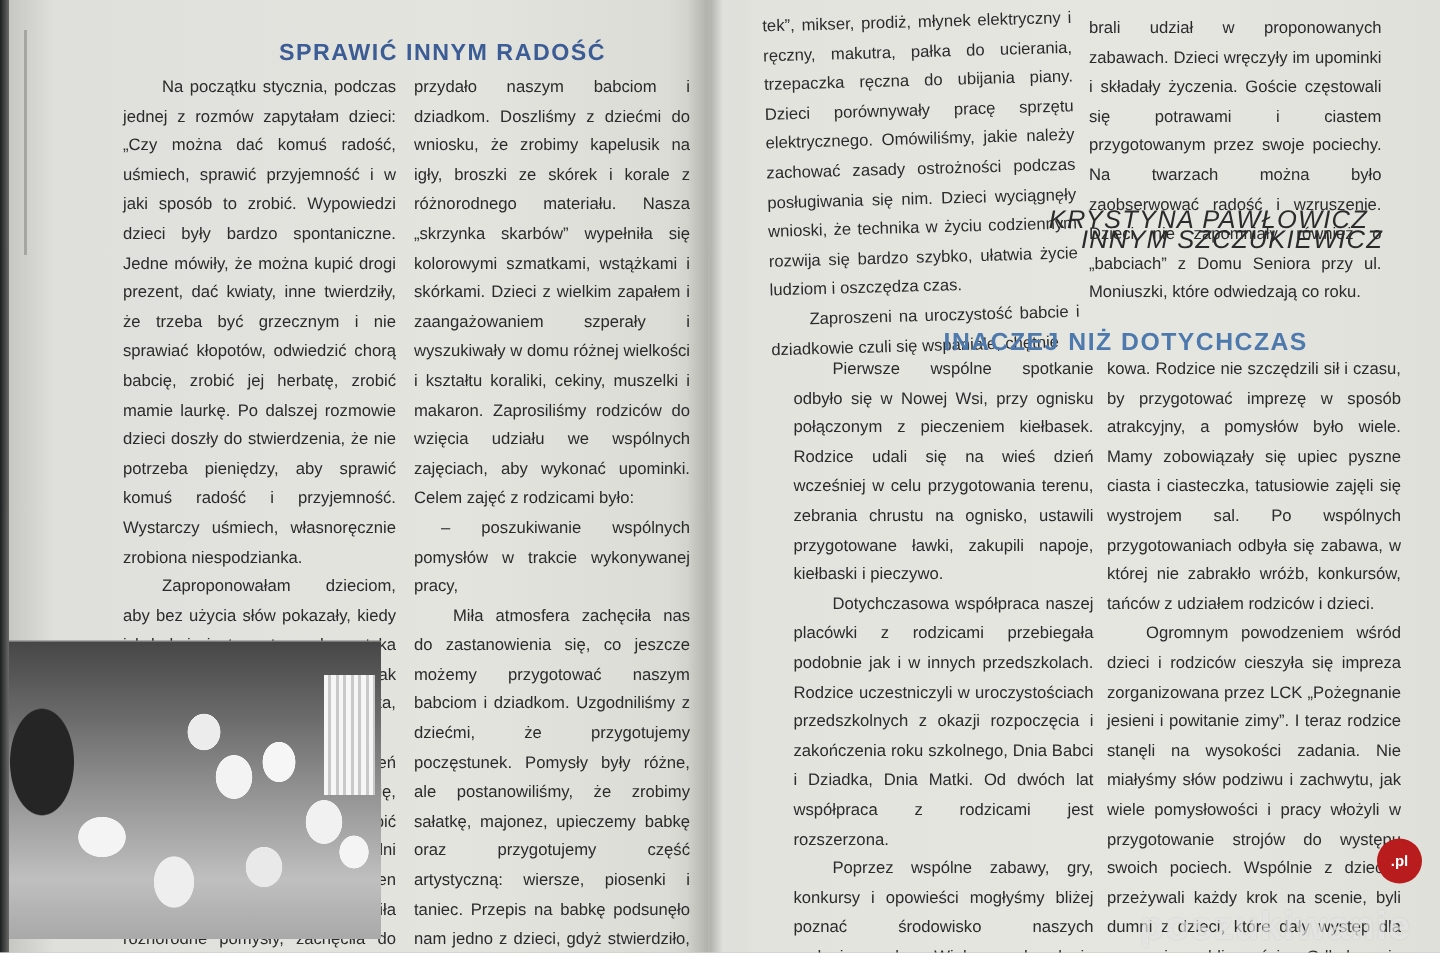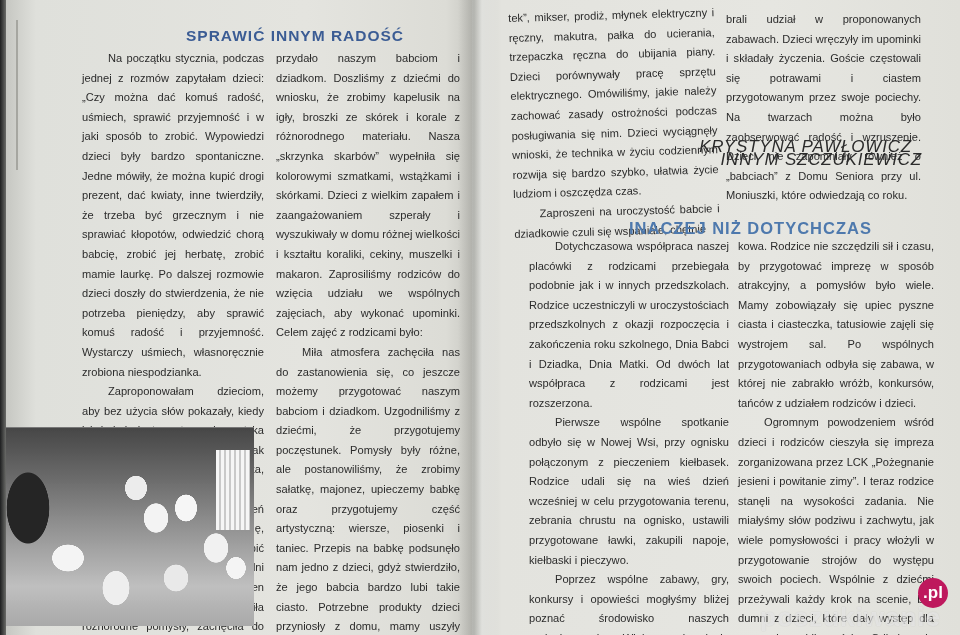--- a/index.html
+++ b/index.html
@@ -82,22 +82,22 @@
     position: absolute; right: 4px; top: 22px; width: 34px; height: 80px;
     background: repeating-linear-gradient(90deg, #f1f1ed 0 3px, #c6c6c1 3px 5px);
   }
 
   .watermark {
     position: absolute; left: 760px; top: 602px; font-size: 26px; font-weight: bold;
     color: rgba(255,255,255,.55); letter-spacing: 1px; white-space: nowrap;
     text-shadow: 0 0 1px rgba(120,120,120,.35);
   }
   .wm-badge {
-    position: absolute; left: 918px; top: 578px; width: 30px; height: 30px; border-radius: 50%;
-    background: #be185d; color: #fff; font-weight: bold; font-size: 17px;
+    position: absolute; left: 918px; top: 559px; width: 30px; height: 30px; border-radius: 50%;
+    background: #b91c1c; color: #fff; font-weight: bold; font-size: 10px;
     display: flex; align-items: center; justify-content: center;
   }
 </style>
 </head>
 <body>
 
 <div class="spine-dark"></div>
 
 <div class="page page-left">
   <div class="edge-line"></div>
@@ -108,20 +108,21 @@
 <h1 class="title title-left" style="margin:12px">SPRAWIĆ INNYM RADOŚĆ</h1>
 
 <div class="col c1">
   <p>Na początku stycznia, podczas jednej z rozmów zapytałam dzieci: „Czy można dać komuś radość, uśmiech, sprawić przyjemność i w jaki sposób to zrobić. Wypowiedzi dzieci były bardzo spontaniczne. Jedne mówiły, że można kupić drogi prezent, dać kwiaty, inne twierdziły, że trzeba być grzecznym i nie sprawiać kłopotów, odwiedzić chorą babcię, zrobić jej herbatę, zrobić mamie laurkę. Po dalszej rozmowie dzieci doszły do stwierdzenia, że nie potrzeba pieniędzy, aby sprawić komuś radość i przyjemność. Wystarczy uśmiech, własnoręcznie zrobiona niespodzianka.</p>
   <p>Zaproponowałam dzieciom, aby bez użycia słów pokazały, kiedy ich babcia jest smutna, gdy spotyka ją przykrość, kiedy radosna, jak czeka na nią miła niespodzianka, kiedy zamyślona.</p>
   <p>Ponieważ zbliżał się Dzień Babci i Dziadka zastanawialiśmy się, jaką przyjemność możemy zrobić naszym najbliższym. Najbliższe dni wypełnione były rozmowami na ten temat. Sytuacja ta wyzwoliła różnorodne pomysły, zachęciła do rozmów z rodzicami. Oni, jako ich dzieci, najlepiej będą wiedzieć, co by się</p>
 </div>
 
 <div class="col c2">
   <p class="noindent">przydało naszym babciom i dziadkom. Doszliśmy z dziećmi do wniosku, że zrobimy kapelusik na igły, broszki ze skórek i korale z różnorodnego materiału. Nasza „skrzynka skarbów” wypełniła się kolorowymi szmatkami, wstążkami i skórkami. Dzieci z wielkim zapałem i zaangażowaniem szperały i wyszukiwały w domu różnej wielkości i kształtu koraliki, cekiny, muszelki i makaron. Zaprosiliśmy rodziców do wzięcia udziału we wspólnych zajęciach, aby wykonać upominki. Celem zajęć z rodzicami było:</p>
+  <p class="bullet">– poszukiwanie wspólnych pomysłów w trakcie wykonywanej pracy,</p>
   <p>Miła atmosfera zachęciła nas do zastanowienia się, co jeszcze możemy przygotować naszym babciom i dziadkom. Uzgodniliśmy z dziećmi, że przygotujemy poczęstunek. Pomysły były różne, ale postanowiliśmy, że zrobimy sałatkę, majonez, upieczemy babkę oraz przygotujemy część artystyczną: wiersze, piosenki i taniec. Przepis na babkę podsunęło nam jedno z dzieci, gdyż stwierdziło, że jego babcia bardzo lubi takie ciasto. Potrzebne produkty dzieci przyniosły z domu, mamy uszyły fartuszki gospodarcze i nakrycia na głowę.</p>
 
 </div>
 
 <div class="photo" title="Black-and-white photo of children in white caps at a table">
   <div class="stripes"></div>
 </div>
 
 <div class="col c3">
   <p class="noindent">tek”, mikser, prodiż, młynek elektryczny i ręczny, makutra, pałka do ucierania, trzepaczka ręczna do ubijania piany. Dzieci porównywały pracę sprzętu elektrycznego. Omówiliśmy, jakie należy zachować zasady ostrożności podczas posługiwania się nim. Dzieci wyciągnęły wnioski, że technika w życiu codziennym rozwija się bardzo szybko, ułatwia życie ludziom i oszczędza czas.</p>
@@ -131,22 +132,22 @@
 <div class="col c4">
   <p class="noindent">brali udział w proponowanych zabawach. Dzieci wręczyły im upominki i składały życzenia. Goście częstowali się potrawami i ciastem przygotowanym przez swoje pociechy. Na twarzach można było zaobserwować radość i wzruszenie. Dzieci nie zapomniały również o „babciach” z Domu Seniora przy ul. Moniuszki, które odwiedzają co roku.</p>
 </div>
 
 <div class="signature sig1">KRYSTYNA PAWŁOWICZ</div>
 <div class="signature sig2">INNYM SZCZUKIEWICZ</div>
 
 <h2 class="title title-right" style="margin:12px">INACZEJ NIŻ DOTYCHCZAS</h2>
 
 <div class="col c5">
+  <p>Pierwsze wspólne spotkanie odbyło się w Nowej Wsi, przy ognisku połączonym z pieczeniem kiełbasek. Rodzice udali się na wieś dzień wcześniej w celu przygotowania terenu, zebrania chrustu na ognisko, ustawili przygotowane ławki, zakupili napoje, kiełbaski i pieczywo.</p>
   <p>Dotychczasowa współpraca naszej placówki z rodzicami przebiegała podobnie jak i w innych przedszkolach. Rodzice uczestniczyli w uroczystościach przedszkolnych z okazji rozpoczęcia i zakończenia roku szkolnego, Dnia Babci i Dziadka, Dnia Matki. Od dwóch lat współpraca z rodzicami jest rozszerzona.</p>
-  <p>Pierwsze wspólne spotkanie odbyło się w Nowej Wsi, przy ognisku połączonym z pieczeniem kiełbasek. Rodzice udali się na wieś dzień wcześniej w celu przygotowania terenu, zebrania chrustu na ognisko, ustawili przygotowane ławki, zakupili napoje, kiełbaski i pieczywo.</p>
   <p>Poprzez wspólne zabawy, gry, konkursy i opowieści mogłyśmy bliżej poznać środowisko naszych podopiecznych. Wiele zadowolenia dostarczyli nam mieszkańcy wsi, którzy uatrakcyjnili nasz pobyt swoimi ludowymi przyśpiewkami i tańcami.</p>
 
 </div>
 
 <div class="col c6">
   <p class="noindent">kowa. Rodzice nie szczędzili sił i czasu, by przygotować imprezę w sposób atrakcyjny, a pomysłów było wiele. Mamy zobowiązały się upiec pyszne ciasta i ciasteczka, tatusiowie zajęli się wystrojem sal. Po wspólnych przygotowaniach odbyła się zabawa, w której nie zabrakło wróżb, konkursów, tańców z udziałem rodziców i dzieci.</p>
   <p>Ogromnym powodzeniem wśród dzieci i rodziców cieszyła się impreza zorganizowana przez LCK „Pożegnanie jesieni i powitanie zimy”. I teraz rodzice stanęli na wysokości zadania. Nie miałyśmy słów podziwu i zachwytu, jak wiele pomysłowości i pracy włożyli w przygotowanie strojów do występu swoich pociech. Wspólnie z dziećmi przeżywali każdy krok na scenie, byli dumni z dzieci, które dały występ dla szerszej publiczności. Odbyły się również zajęcia z mamami, pod hasłem: „Dziadziusiowi i babusi wygodnie być musi”. Dzieci wspólnie z mamami uszyły poduszeczki na fotele. Mamy jako „doświadczone” krawcowe udzielały swoim pociechom cennych wskazówek i wprowadzały w tajniki szycia. Uczyły samodzielnego odpo-</p>
 </div>
 
 <div class="watermark">poszukiwanie</div>

